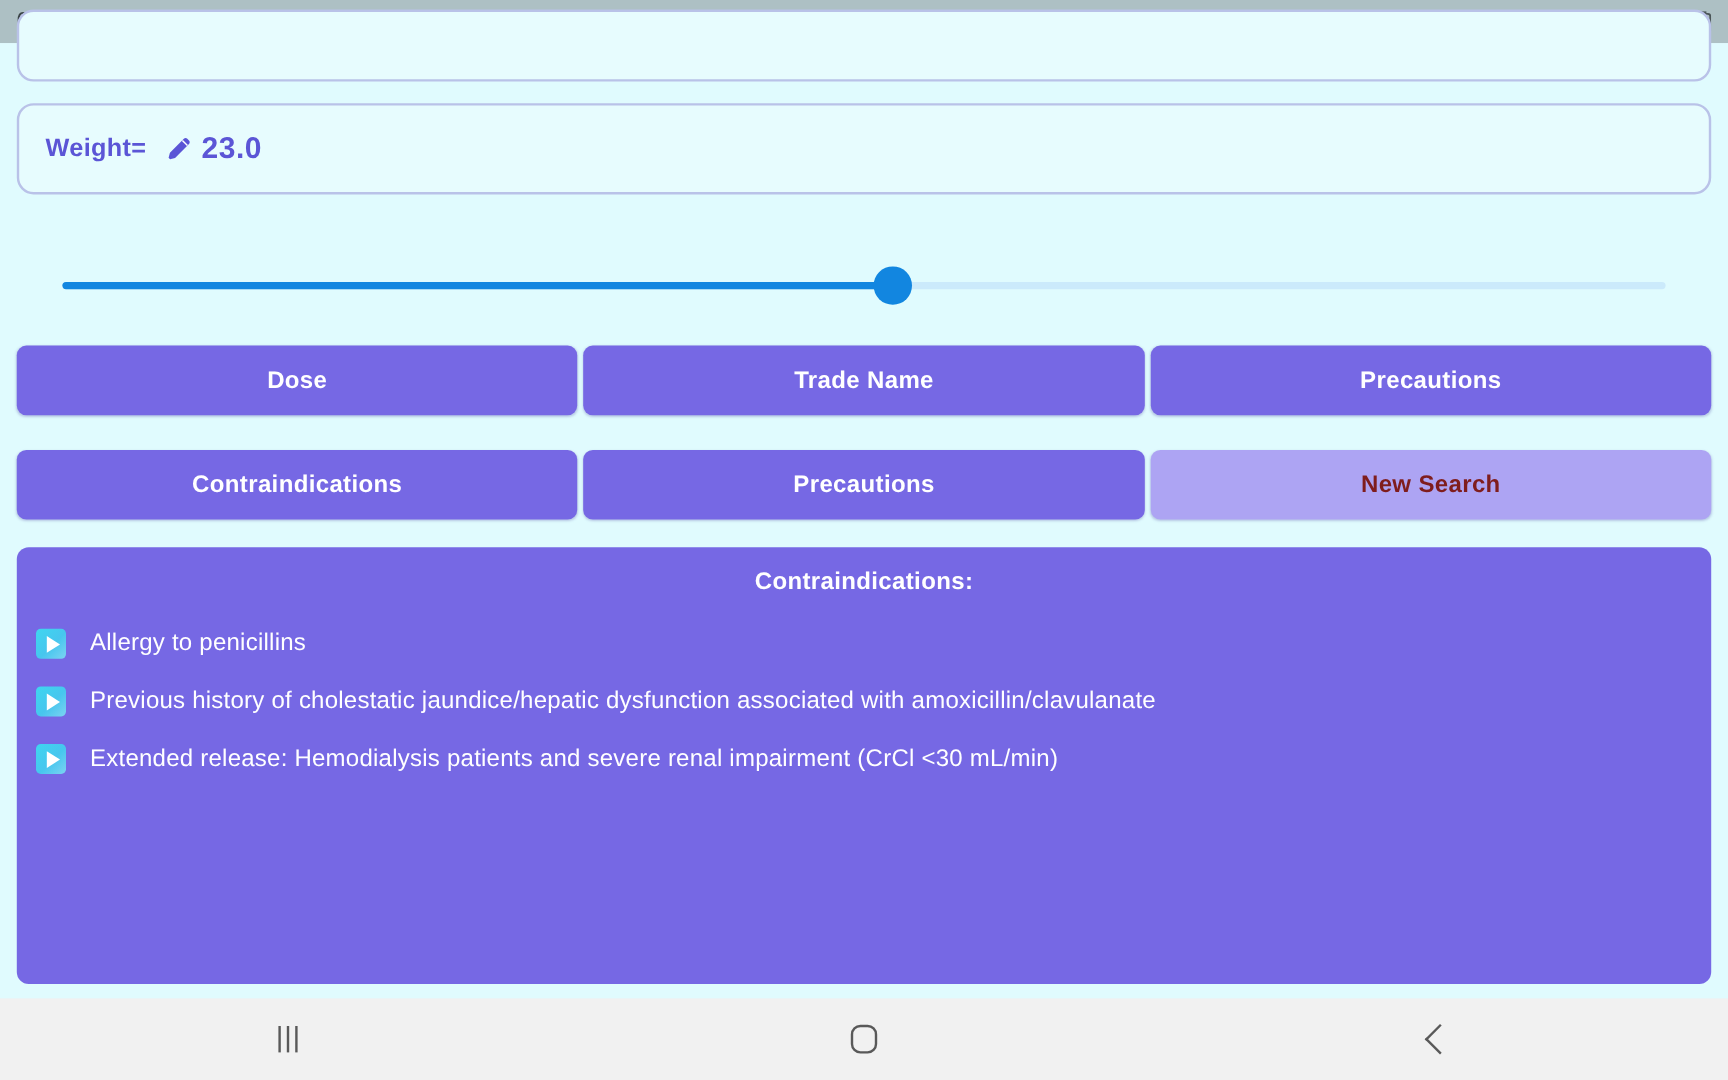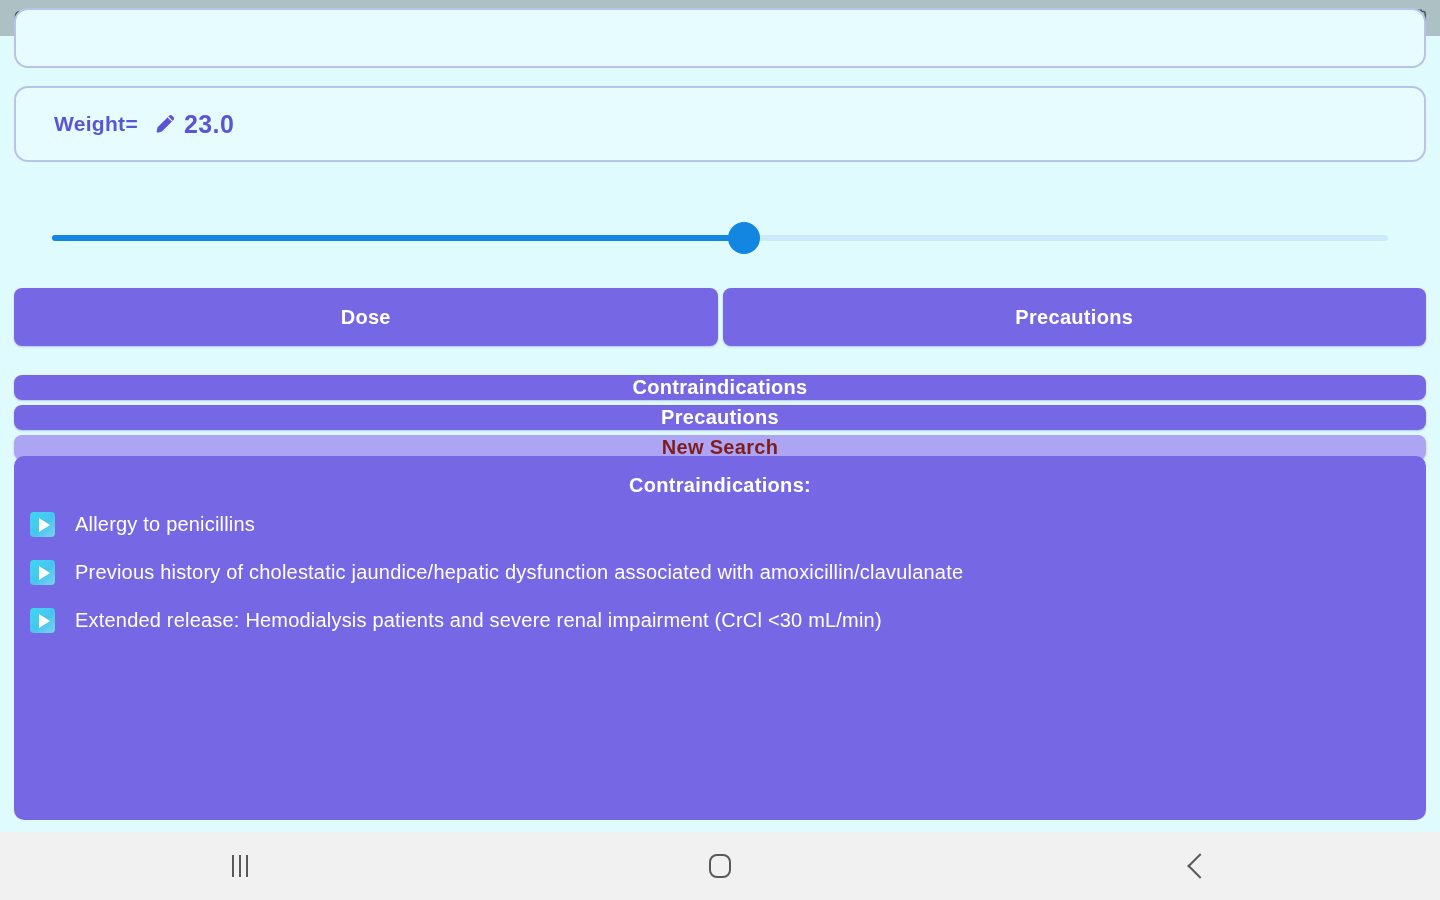--- a/index.html
+++ b/index.html
@@ -77,21 +77,21 @@
     left: 14px;
     top: 50px;
     width: 1412px;
     height: 76px;
     border: 2px solid #B9C2E8;
     border-radius: 14px;
     background: #E7FCFE;
     box-sizing: border-box;
     display: flex;
     align-items: center;
-    padding-left: 38px;
+    padding-left: 22px;
   }
   .weight-label {
     font-size: 21px;
     font-weight: bold;
     color: #5B55D6;
     letter-spacing: 0.3px;
   }
   .pencil-icon {
     margin: 0 6px 0 14px;
     display: inline-flex;
@@ -141,21 +141,21 @@
 
   
   .btn-row {
     position: absolute;
     left: 14px;
     width: 1412px;
     display: flex;
     gap: 5px;
   }
   .btn-row.row1 { top: 252px; }
-  .btn-row.row2 { top: 339px; flex-direction: column; }
+  .btn-row.row2 { top: 339px; }
   .btn {
     flex: 1 1 0;
     height: 58px;
     border-radius: 8px;
     background: #7668E4;
     color: #FFFFFF;
     font-size: 20px;
     font-weight: bold;
     display: flex;
     align-items: center;
@@ -183,21 +183,21 @@
     box-sizing: border-box;
     padding: 18px 16px 16px 16px;
     overflow: hidden;
   }
   .info-title {
     text-align: center;
     color: #FFFFFF;
     font-size: 20px;
     font-weight: bold;
     letter-spacing: 0.3px;
-    margin-bottom: 14px;
+    margin-bottom: 26px;
   }
   .info-item {
     display: flex;
     align-items: flex-start;
     gap: 20px;
     margin-bottom: 22px;
   }
   .bullet-icon {
     flex: 0 0 auto;
     width: 25px;
@@ -318,20 +318,21 @@
     </div>
 
     <div class="slider-wrap">
       <div class="slider-track"></div>
       <div class="slider-fill" id="slider-fill" style="width: 51.8%;"></div>
       <div class="slider-thumb" id="slider-thumb" style="left: 51.8%;"></div>
     </div>
 
     <div class="btn-row row1">
       <button class="btn">Dose</button>
+      <button class="btn">Trade Name</button>
       <button class="btn">Precautions</button>
     </div>
     <div class="btn-row row2">
       <button class="btn">Contraindications</button>
       <button class="btn">Precautions</button>
       <button class="btn muted">New Search</button>
     </div>
 
     <div class="info-panel">
       <div class="info-title">Contraindications:</div>

